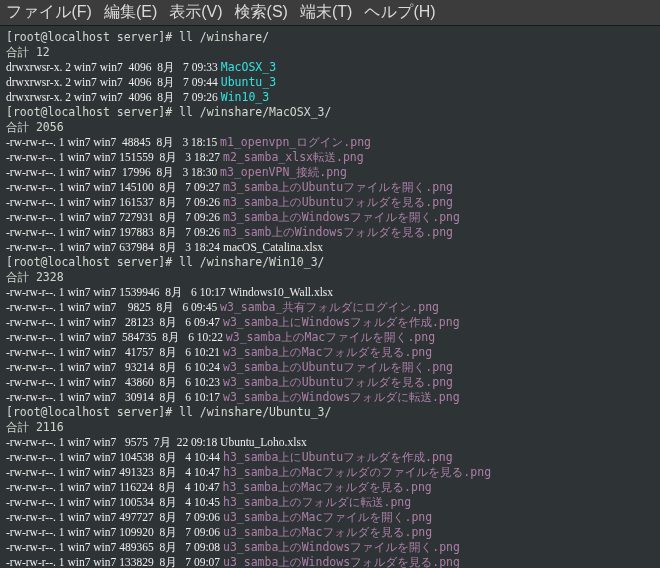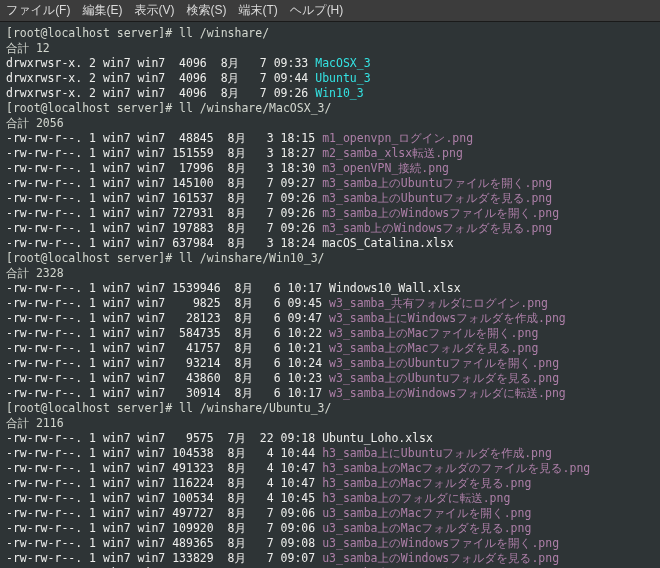--- a/index.html
+++ b/index.html
@@ -11,35 +11,35 @@
     color: #d3d7cf;
     width: 660px;
     height: 568px;
     overflow: hidden;
   }
   .menubar {
     background: #3c3c3c;
     color: #dadada;
     padding: 2px 6px;
     font-family: sans-serif;
-    font-size: 12px;
+    font-size: 16px;
     border-bottom: 1px solid #1a1a1a;
     display: flex;
     gap: 12px;
   }
   .menubar span { cursor: default; }
   .term {
     padding: 4px 6px;
     line-height: 15px;
     white-space: pre;
   }
   .ln { display: block; }
   .cyan  { color: #34e2e2; }
   .mag   { color: #ad7fa8; }
-  .white { color: #eeeeec; }
+  .white { color: #eeeeec; font-family: Liberation Serif, serif; }
 </style>
 </head>
 <body>
 
 <div class="menubar">
   <span>ファイル(F)</span>
   <span>編集(E)</span>
   <span>表示(V)</span>
   <span>検索(S)</span>
   <span>端末(T)</span>

